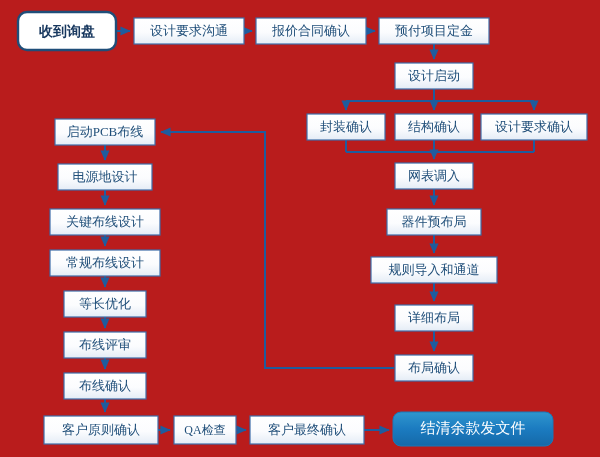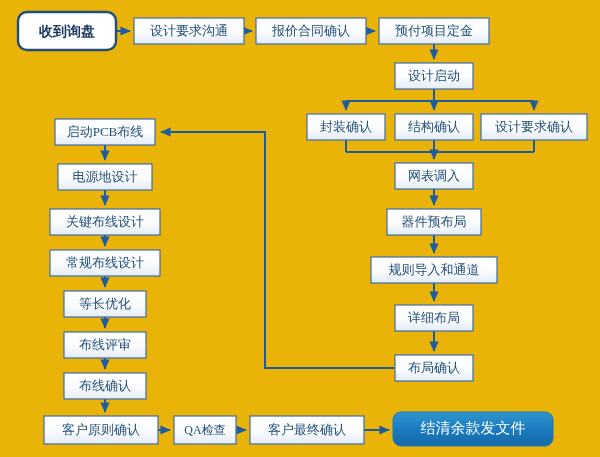--- a/index.html
+++ b/index.html
@@ -4,21 +4,21 @@
 <style>
   html, body {
     margin: 0;
     padding: 0;
     background: #ffffff;
   }
   #canvas {
     position: relative;
     width: 600px;
     height: 457px;
-    background: #eab308;
+    background: #b91c1c;
     overflow: hidden;
     font-family: "Liberation Serif", "DejaVu Serif", serif;
   }
   svg.flow {
     position: absolute;
     left: 0;
     top: 0;
     width: 600px;
     height: 457px;
   }

